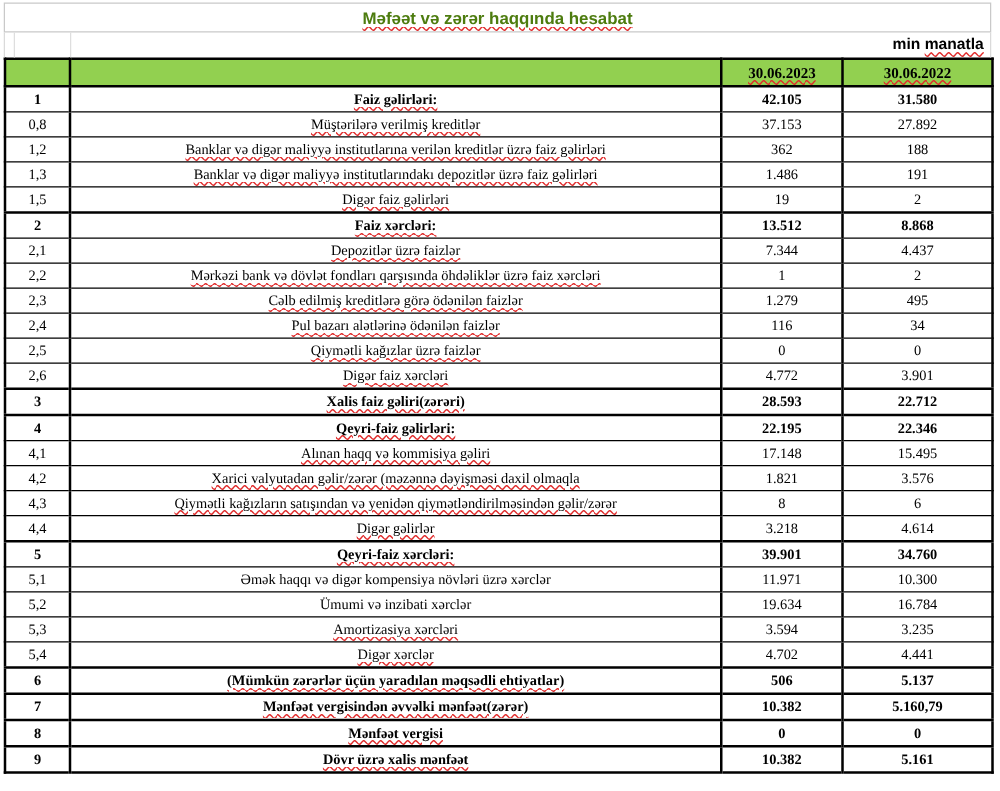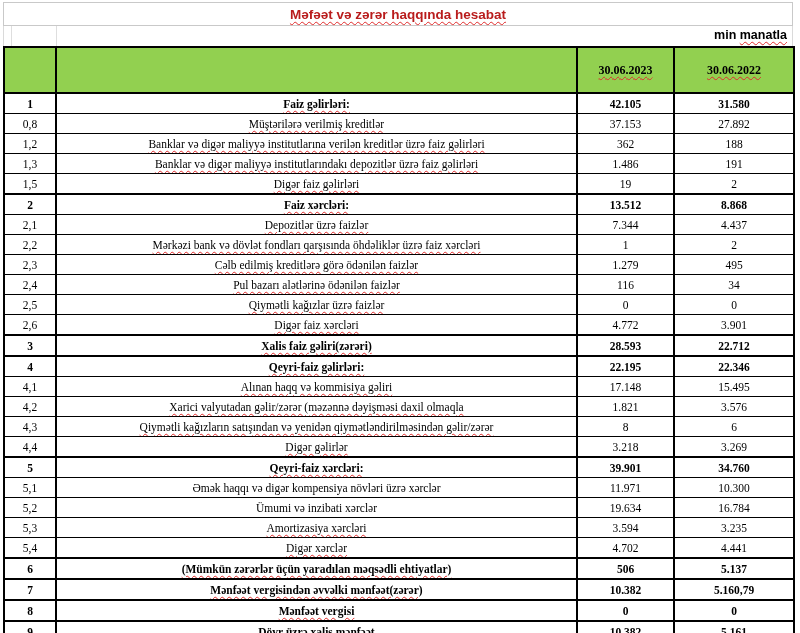--- a/index.html
+++ b/index.html
@@ -5,21 +5,21 @@
   html,body { margin:0; padding:0; background:#ffffff; }
   body { width:800px; height:633px; overflow:hidden; }
   .sheet { position:relative; width:800px; height:633px; background:#fff; }
   .wrap { position:absolute; left:3px; top:2px; width:790px; }
 
   .title-row {
     box-sizing:border-box; height:24px;
     border:1px solid #c9c9c9;
     display:flex; align-items:center; justify-content:center;
     font-family:"Liberation Sans", sans-serif;
-    font-weight:bold; font-size:13.5px; color:#b91c1c;
+    font-weight:bold; font-size:13.5px; color:#4d7c0f;
   }
 
   .unit-row {
     box-sizing:border-box; position:relative; height:20px;
     border-left:1px solid #dadada; border-right:1px solid #dadada;
     font-family:Liberation Sans, sans-serif;
     font-weight:bold; font-size:12.5px; color:#000;
     text-align:right; padding-right:5px; line-height:19px;
   }
   .gridline-v { position:absolute; top:0; bottom:0; width:1px; background:#dedede; }
@@ -31,21 +31,21 @@
     font-family:"Liberation Serif", serif; color:#000;
   }
   col.c1 { width:52px; }
   col.c2 { width:521px; }
   col.c3 { width:97px; }
   col.c4 { width:120px; }
 
   thead th {
     background:var(--green, #92D050);
     border:2px solid #000;
-    height:20px; padding:12px;
+    height:20px; padding:0;
     font-size:12px; font-weight:bold; text-align:center;
   }
 
   tbody td {
     border:1px solid #000;
     height:19px; padding:0 2px;
     text-align:center; vertical-align:middle;
     font-size:11.5px; font-weight:normal;
     white-space:nowrap; overflow:hidden;
   }
@@ -195,21 +195,21 @@
           <tr>
             <td class="c-no"><span>4,3</span></td>
             <td class="c-desc"><span class="sq">Qiymətli kağızların satışından və yenidən qiymətləndirilməsindən gəlir/zərər</span></td>
             <td class="c-v1"><span>8</span></td>
             <td class="c-v2"><span>6</span></td>
           </tr>
           <tr>
             <td class="c-no"><span>4,4</span></td>
             <td class="c-desc"><span class="sq">Digər gəlirlər</span></td>
             <td class="c-v1"><span>3.218</span></td>
-            <td class="c-v2"><span>3.269</span></td>
+            <td class="c-v2"><span>4.614</span></td>
           </tr>
           <tr class="b">
             <td class="c-no"><span>5</span></td>
             <td class="c-desc"><span class="sq">Qeyri-faiz xərcləri:</span></td>
             <td class="c-v1"><span>39.901</span></td>
             <td class="c-v2"><span>34.760</span></td>
           </tr>
           <tr>
             <td class="c-no"><span>5,1</span></td>
             <td class="c-desc"><span>Əmək haqqı və digər kompensiya növləri üzrə xərclər</span></td>

